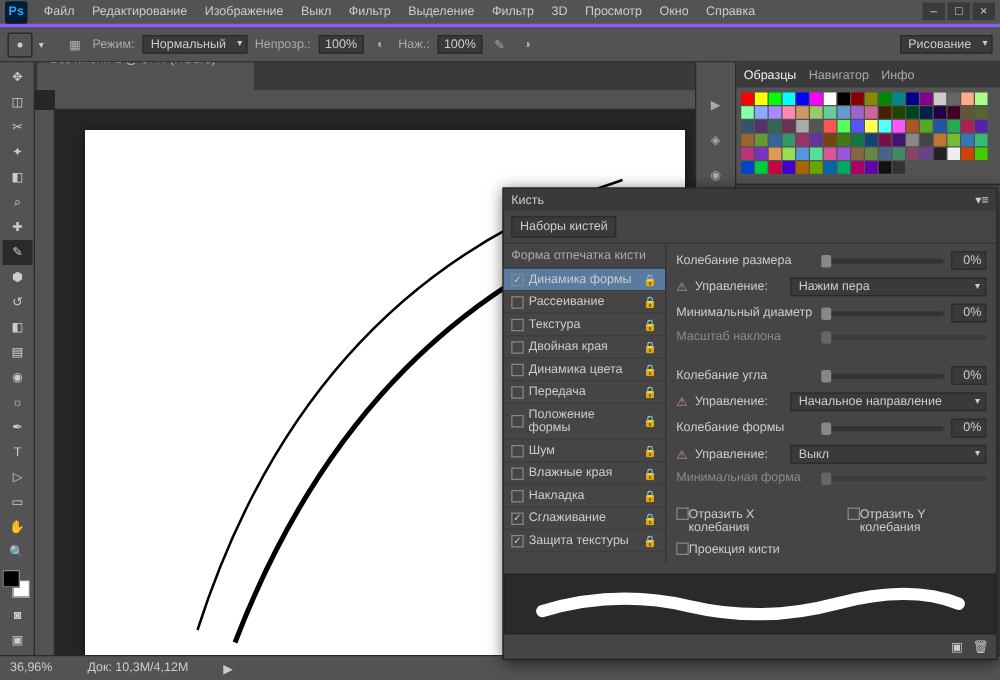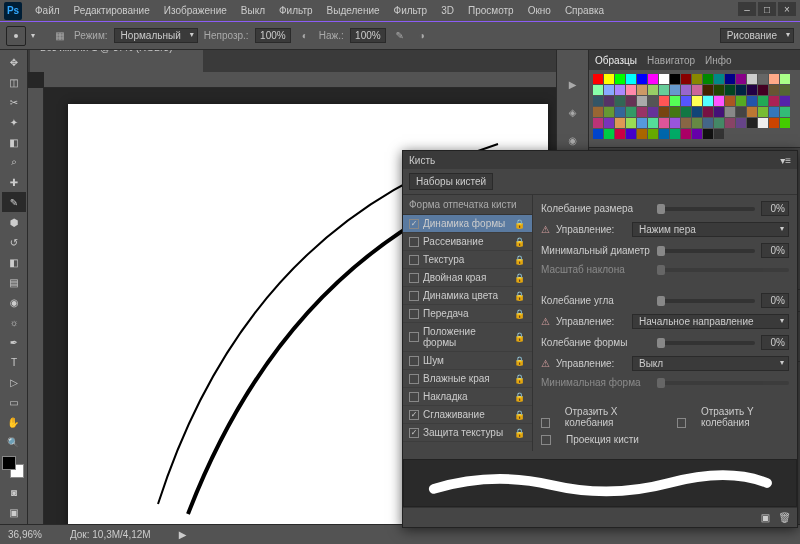--- a/index.html
+++ b/index.html
@@ -1,17 +1,17 @@
 <!DOCTYPE html>
 <html><head>
 <meta charset="utf-8">
 <style>
 *{margin:0;padding:0;box-sizing:border-box;font-family:Tahoma,Arial,sans-serif;font-size:10px;color:#ccc;user-select:none}
 body{background:#535353;width:800px;height:544px;overflow:hidden;position:relative}
-.menubar{height:22px;background:#535353;display:flex;align-items:center;padding:0 4px;border-bottom:1px solid #8b5cf6}
+.menubar{height:22px;background:#535353;display:flex;align-items:center;padding:0 4px;border-bottom:3px solid #8b5cf6}
 .menubar .ps-icon{width:18px;height:18px;background:#001e36;color:#31a8ff;display:flex;align-items:center;justify-content:center;font-weight:bold;font-size:10px;margin-right:6px;border-radius:2px}
 .menubar .menu-item{padding:2px 7px;cursor:default}
 .win-controls{position:absolute;right:4px;top:2px;display:flex;gap:2px}
 .win-btn{width:18px;height:14px;background:#3a3a3a;display:flex;align-items:center;justify-content:center;font-size:10px}
 .optbar{height:28px;background:#535353;border-bottom:1px solid #2a2a2a;display:flex;align-items:center;padding:0 6px;gap:6px}
 .optbar .combo{background:#3a3a3a;border:1px solid #2a2a2a;padding:1px 16px 1px 6px;position:relative;font-size:10px}
 .optbar .combo:after{content:"▾";position:absolute;right:3px;top:1px;font-size:8px}
 .optbar .pct{background:#3a3a3a;border:1px solid #2a2a2a;padding:1px 4px;width:36px;text-align:right}
 .optbar .lbl{color:#aaa}
 .optbar .mini-icon{width:16px;height:16px;display:flex;align-items:center;justify-content:center;color:#aaa}
@@ -57,21 +57,21 @@
 .bp-right{flex:1;padding:6px 8px;display:flex;flex-direction:column;gap:6px}
 .row{display:flex;align-items:center;gap:6px}
 .row .rlbl{flex:0 0 110px;color:#ccc}
 .row .slider{flex:1;height:4px;background:#333;position:relative;border-radius:2px}
 .row .slider .knob{position:absolute;left:0;top:-3px;width:8px;height:10px;background:#888;border-radius:2px}
 .row .val{width:28px;text-align:right;background:#3a3a3a;border:1px solid #2a2a2a;padding:1px 3px}
 .row .combo2{background:#3a3a3a;border:1px solid #2a2a2a;padding:1px 18px 1px 6px;position:relative;flex:1}
 .row .combo2:after{content:"▾";position:absolute;right:4px;top:1px;font-size:8px}
 .row.disabled{opacity:.5}
 .warn{color:#c99;font-size:10px}
-.chkline{display:flex;align-items:flex-end;gap:15px}
+.chkline{display:flex;align-items:flex-start;gap:0}
 .chkline .chk{width:10px;height:10px;border:1px solid #888}
 .preview{margin-top:8px;height:48px;background:#2a2a2a;display:flex;align-items:center;justify-content:center;border:1px solid #222;position:relative}
 .preview svg{width:90%;height:36px}
 .bp-footer{height:20px;border-top:1px solid #333;display:flex;align-items:center;justify-content:flex-end;padding:0 6px;gap:8px;color:#888}
 .right-lower{flex:1;background:#454545;border-top:1px solid #2a2a2a;margin-top:4px}
 .rl-row{display:flex;align-items:center;justify-content:flex-end;padding:4px 6px;gap:6px;color:#888;border-bottom:1px solid #333}
 .rl-row .pct2{background:#333;padding:1px 4px;width:32px;text-align:right}
 </style>
 </head>
 <body>

